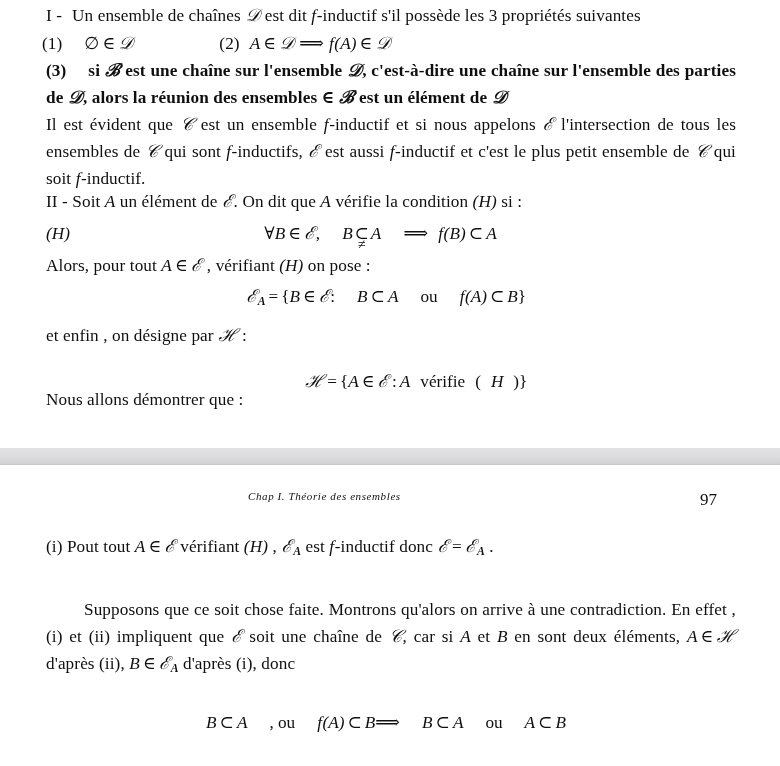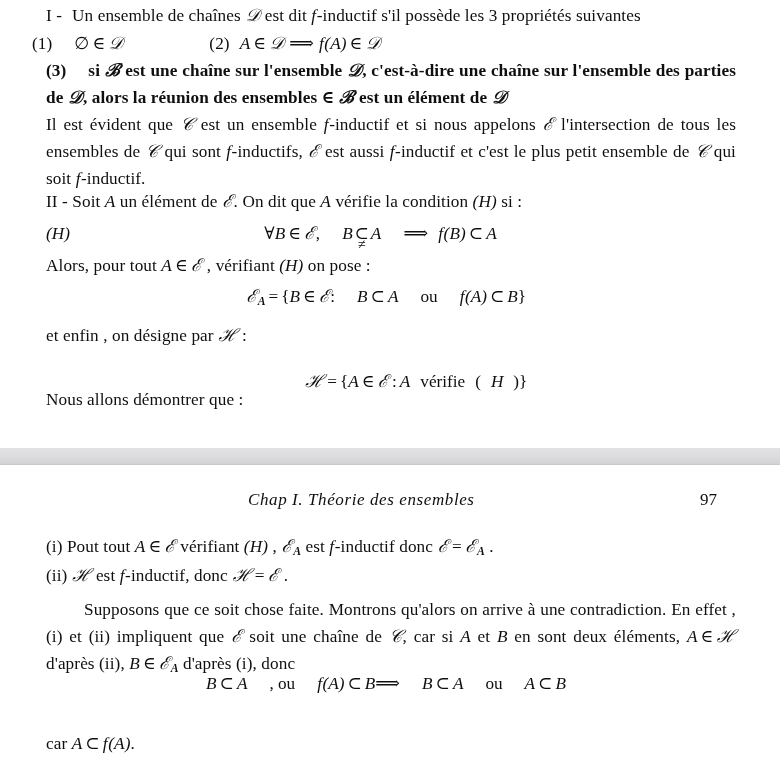--- a/index.html
+++ b/index.html
@@ -102,21 +102,21 @@
     left: 0;
     width: 780px;
     background: linear-gradient(to bottom, #e2e2e4 0%, #dcdcde 55%, #d2d2d4 100%);
     border-bottom: 1px solid #c9c9cc;
   }
 
   
   .runhead {
     position: absolute;
     font-style: italic;
-    font-size: 17px;
+    font-size: 11px;
     letter-spacing: .6px;
     color: #100f0f;
     white-space: nowrap;
   }
   .folio {
     position: absolute;
     font-size: 17px;
     color: #100f0f;
     font-family: Liberation Serif, serif;
   }
@@ -129,21 +129,21 @@
 
 <div class="page">
 
   <div class="blk" style="left:46px; top:2px; width:690px;">
     <span>I -</span><span class="gapsm"></span><span>Un ensemble de chaînes</span>
     <span class="cal">𝒟</span>
     <span>est dit</span>
     <span class="fit">f</span><span>-inductif s'il possède les 3 propriétés suivantes</span>
   </div>
 
-  <div class="blk" style="left:32px; top:30px; width:700px;">
+  <div class="blk" style="left:42px; top:30px; width:700px;">
     <span>(1)</span><span class="gapmd"></span><span>∅</span><span class="op">∈</span><span class="cal">𝒟</span><span class="gapxl"></span><span>(2)</span><span class="gapsm"></span><span class="it">A</span><span class="op">∈</span><span class="cal">𝒟</span><span class="opw">⟹</span><span class="fit">f</span><span class="it">(A)</span><span class="op">∈</span><span class="cal">𝒟</span>
   </div>
 
   <div class="blk para" style="left:46px; top:57px; width:690px;font-weight:bold;">
     <span>(3)</span><span class="gapmd"></span><span>si</span>
     <span class="cal">ℬ</span>
     <span>est une chaîne sur l'ensemble</span>
     <span class="cal">𝒟</span><span>, c'est-à-dire une chaîne sur l'ensemble</span>
     <span>des parties de</span>
     <span class="cal">𝒟</span><span>, alors la réunion des ensembles</span>
@@ -223,46 +223,34 @@
     <span>vérifiant</span>
     <span class="it">(H)</span>
     <span>,</span>
     <span class="cal">ℰ</span><span class="sub">A</span>
     <span>est</span>
     <span class="fit">f</span><span>-inductif donc</span>
     <span class="cal">ℰ</span><span class="op">=</span><span class="cal">ℰ</span><span class="sub">A</span>
     <span>.</span>
   </div>
 
-  <div class="blk" style="left:46px; top:562px; width:700px;">
-    <span>(ii)</span>
-    <span class="cal">ℋ</span>
-    <span>est</span>
-    <span class="fit">f</span><span>-inductif, donc</span>
-    <span class="cal">ℋ</span><span class="op">=</span><span class="cal">ℰ</span>
-    <span>.</span>
-  </div>
 
   <div class="blk para" style="left:46px; top:596px; width:690px; text-indent:38px;">
     <span>Supposons que ce soit chose faite. Montrons qu'alors on arrive à une contradiction. En effet , (i) et (ii) impliquent que</span>
     <span class="cal">ℰ</span>
     <span>soit une chaîne de</span>
     <span class="cal">𝒞</span><span>, car si</span>
     <span class="it">A</span>
     <span>et</span>
     <span class="it">B</span>
     <span>en sont deux éléments,</span>
     <span class="it">A</span><span class="op">∈</span><span class="cal">ℋ</span>
     <span>d'après (ii),</span>
     <span class="it">B</span><span class="op">∈</span><span class="cal">ℰ</span><span class="sub">A</span>
     <span>d'après (i), donc</span>
   </div>
 
-  <div class="center" style="left:0; top:671px; width:700px;text-align:center;">
+  <div class="center" style="left:0; top:710px; width:700px;text-align:center;">
     <span class="it">B</span><span class="op">⊂</span><span class="it">A</span><span class="gapmd"></span><span>, ou</span><span class="gapmd"></span><span class="fit">f</span><span class="it">(A)</span><span class="op">⊂</span><span class="it">B</span><span>⟹</span><span class="gapmd"></span><span class="it">B</span><span class="op">⊂</span><span class="it">A</span><span class="gapmd"></span><span>ou</span><span class="gapmd"></span><span class="it">A</span><span class="op">⊂</span><span class="it">B</span>
   </div>
 
-  <div class="blk" style="left:46px; top:730px; width:690px;">
-    <span>car</span>
-    <span class="it">A</span><span class="op">⊂</span><span class="fit">f</span><span class="it">(A)</span><span>.</span>
-  </div>
 
 </div>
 
 </body></html>

